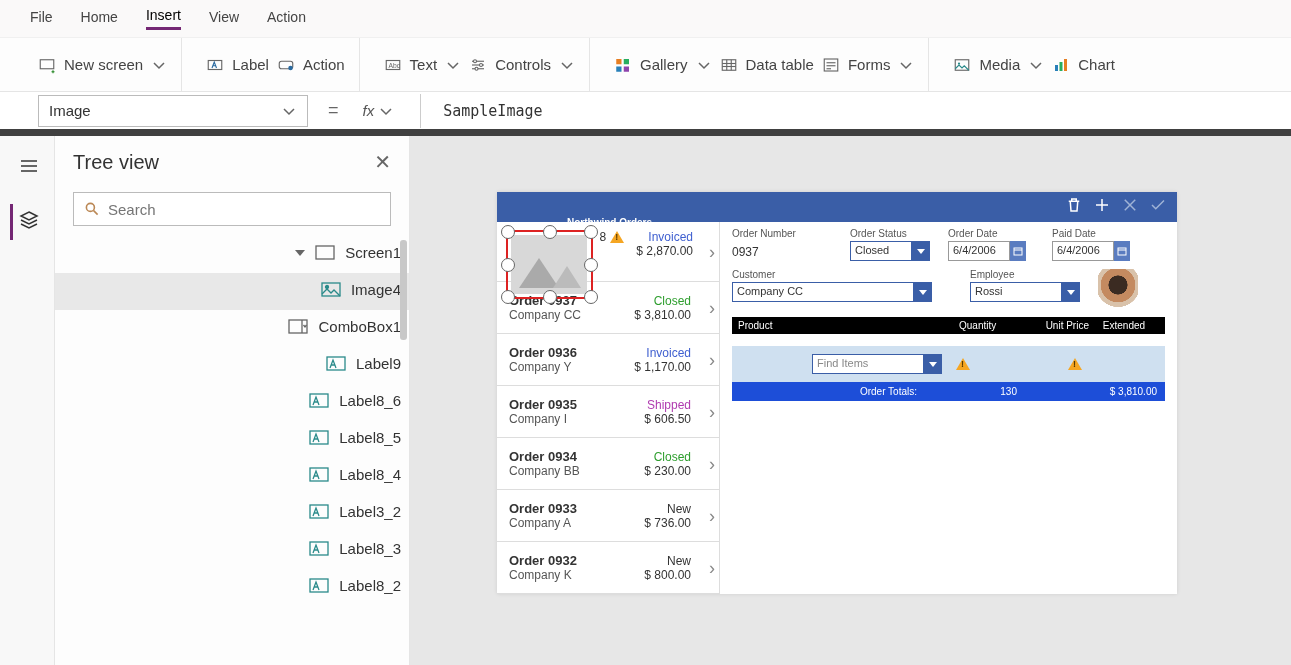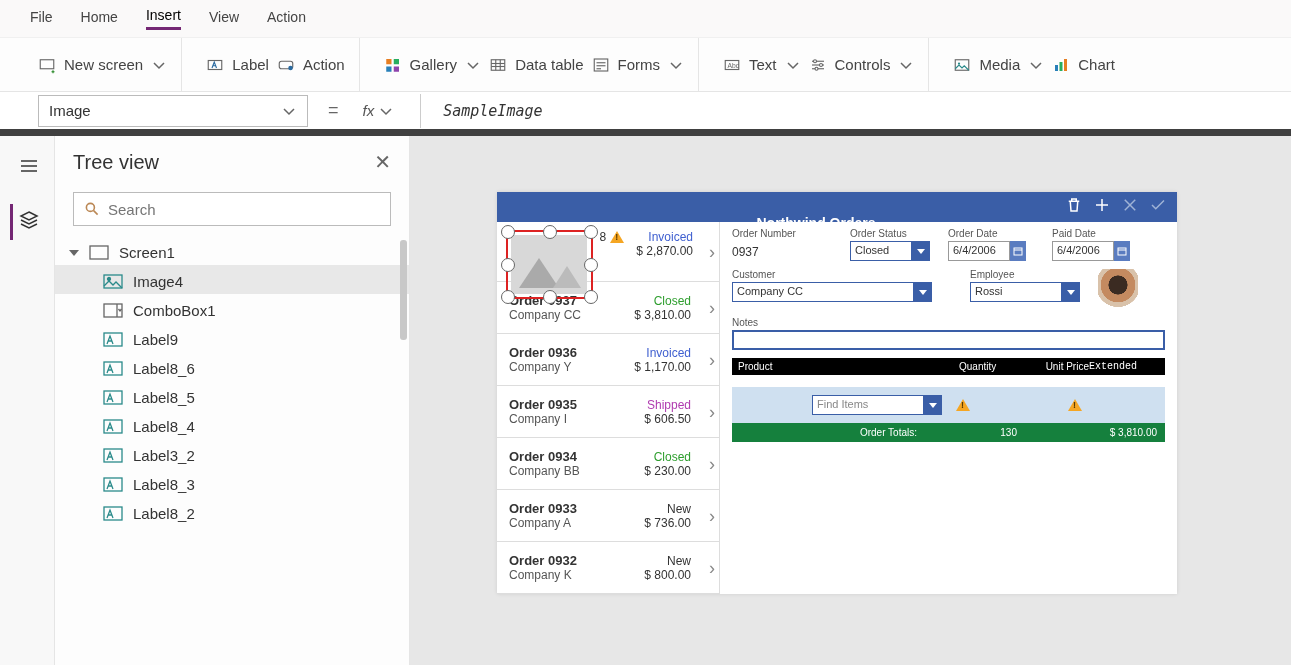--- a/index.html
+++ b/index.html
@@ -10,41 +10,41 @@
   .ribbon { display: flex; align-items: center; height: 54px; background: #fdfdfd; border-bottom: 1px solid #e5e5e5; padding: 0 24px; gap: 10px;}
   .ribbon-group { display: flex; align-items: center; gap: 8px; padding: 0 14px; border-right: 1px solid #e5e5e5; height: 100%;}
   .ribbon-group:last-child { border-right:none;}
   .ribbon-btn { display: flex; align-items: center; gap: 8px; font-size: 15px; color: #444; cursor: pointer;}
   svg.icon { width: 18px; height: 18px; }
   .formula-bar { display: flex; align-items: center; height: 44px; background: #fff; border-bottom: 7px solid #404040; padding: 0 0 0 38px; gap: 12px;}
   .prop-select { width: 270px; height: 32px; border:1px solid #bbb; display:flex; align-items:center; padding:0 10px; justify-content:space-between; font-size:15px; background:#fff;}
   .eq { font-size:18px; color:#666; padding:0 8px;}
   .fx { font-size:15px; font-style:italic; color:#555; padding:0 4px; display:flex; align-items:center; gap:4px;}
   .fx-divider { border-left:1px solid #ccc; height:34px; margin: 0 10px;}
-  .formula-text { font-family: Consolas, monospace; font-size:15px; color:#333;font-style:italic;}
+  .formula-text { font-family: Consolas, monospace; font-size:15px; color:#333;}
   .main { display:flex; height: calc(665px - 38px - 54px - 44px);}
   .left-rail { width: 55px; border-right:1px solid #e5e5e5; display:flex; flex-direction:column; align-items:center; padding-top:14px; gap:18px;}
   .left-rail .rail-icon{ cursor:pointer; padding:6px; border-left:3px solid transparent;}
   .left-rail .rail-icon.active { border-left:3px solid #742774;}
   .tree-panel { width:355px; border-right:1px solid #e5e5e5; background:#fdfdfd; display:flex; flex-direction:column;}
   .tree-header { display:flex; align-items:center; justify-content:space-between; padding:14px 18px 10px 18px;}
   .tree-title { font-size:20px; font-weight:400;}
   .tree-close { font-size:20px; color:#666; cursor:pointer;}
   .search-box { margin:8px 18px 10px 18px; border:1px solid #bbb; height:34px; display:flex; align-items:center; padding:0 10px; gap:8px; background:#fff;}
   .search-box input { border:none; outline:none; font-size:15px; flex:1;}
   .tree-scroll { position:relative; overflow:hidden; flex:1;}
   .tree-scroll .scrollbar{ position:absolute; right:2px; top:4px; width:7px; height:100px; background:#c8c8c8; border-radius:3px;}
-  .tree-item { display:flex; align-items:center; gap:10px; padding:8px 8px 4px 14px; font-size:15px; cursor:pointer;}
+  .tree-item { display:flex; align-items:center; gap:10px; padding:8px 8px 12px 14px; font-size:15px; cursor:pointer;justify-content:flex-end;}
   .tree-item.level1 { padding-left:48px;}
   .tree-item.selected { background:#e8e8e8;}
   .tree-caret{ width:0;height:0;border-left:5px solid transparent;border-right:5px solid transparent;border-top:6px solid #666;}
   .canvas-area { flex:1; background:#e7e7e7; position:relative; overflow:hidden;}
   .app-frame { position:absolute; left:87px; top:56px; width:680px; background:#fff; box-shadow:0 0 4px rgba(0,0,0,.1);}
   .app-header { background:#3a5ea7; color:#fff; height:30px; display:flex; align-items:center; justify-content:space-between; padding:0 10px;}
-  .app-header .title{ flex:1; text-align:center; font-weight:600; font-size:14px;margin-top:31px;}
+  .app-header .title{ flex:1; text-align:left; font-weight:600; font-size:10px;margin-top:31px;}
   .app-header .hicons{ display:flex; gap:10px;}
   .app-body { display:flex;}
   .order-list{ width:223px; border-right:1px solid #ddd;}
   .order-row{ border-bottom:1px solid #ddd; padding:6px 10px 6px 12px; display:flex; align-items:center; position:relative; height:52px;}
   .order-row .col1{ flex:1;}
   .order-row .title{ font-weight:600; font-size:13px;}
   .order-row .sub{ font-size:12px; color:#555;}
   .order-row .status{ font-size:12px; text-align:right;}
   .order-row .amount{ font-size:12px; text-align:right;}
   .order-row .chev{ position:absolute; right:4px; top:50%; transform:translateY(-50%); color:#888; font-size:18px;}
@@ -56,28 +56,28 @@
   .detail .dd{ display:flex;}
   .detail .dd .box{ border:1px solid #3a5ea7; height:20px; padding:2px 4px; font-size:11px; flex:1; background:#fff;}
   .detail .dd .btn{ width:18px; background:#3a5ea7; display:flex; align-items:center; justify-content:center;}
   .detail .dd .btn::after{content:""; border-left:4px solid transparent;border-right:4px solid transparent;border-top:5px solid #fff;}
   .date-box{display:flex;}
   .date-box .dbox{border:1px solid #999; height:20px; padding:2px 4px;font-size:11px; width:62px;background:#fff;}
   .date-box .cal{ width:16px; background:#5a7cc0; display:flex;align-items:center;justify-content:center;}
   .profile-img{ width:40px; height:40px; border-radius:2px; background:radial-gradient(circle at 50% 40%, #3b2b22 30%, #c48a60 31% 55%, #d9c2aa 56% 70%, #fff 71%); }
   .notes-box{ border:2px solid #3a5ea7; height:20px; width:100%; background:#fff;}
   .prod-head{ background:#000000; color:#fff; display:flex; font-size:10px; padding:3px 6px;}
-  .prod-head .c1{flex:1.6;} .prod-head .c2{width:60px;} .prod-head .c3{width:70px;text-align:right;} .prod-head .c4{width:70px;text-align:left;font-family:Liberation Mono, monospace;}
+  .prod-head .c1{flex:1.6;} .prod-head .c2{width:60px;} .prod-head .c3{width:70px;text-align:right;} .prod-head .c4{width:70px;text-align:center;}
   .prod-row{ display:flex; align-items:center; padding:6px; font-size:10px;}
   .prod-row .thumb{ width:34px;height:34px;border-radius:3px;margin-right:6px;}
   .thumb.raspberry{ background:radial-gradient(circle, #b10f2e 40%, #7a0a1e 70%, #fff 71%);}
   .thumb.fruit{ background:conic-gradient(#f4d03f, #e74c3c, #27ae60, #f39c12);}
   .prod-row .c1{flex:1.6;} .prod-row .c2{width:60px;text-align:right;} .prod-row .c3{width:70px;text-align:right;} .prod-row .c4{width:70px;text-align:right;}
   .find-bar{ background:#cfe0f0; padding:8px 0 8px 80px; display:flex; align-items:center; gap:14px;}
-  .totals-bar{ background:#15803d; color:#fff; font-size:10px; display:flex; padding:4px 8px;}
+  .totals-bar{ background:#1d4ed8; color:#fff; font-size:10px; display:flex; padding:4px 8px;}
   .totals-bar .t1{flex:1.6;text-align:right;padding-right:40px;} .totals-bar .t2{width:60px;text-align:right;} .totals-bar .t3{width:70px;} .totals-bar .t4{width:70px;text-align:right;}
   .selection-box{ position:absolute; left:9px; top:38px; width:87px; height:69px; border:2px solid #d22; pointer-events:none;}
   .sel-handle{ position:absolute; width:14px; height:14px; border:1px solid #666; background:#fff; border-radius:50%;}
   .placeholder-img{ position:absolute; left:14px; top:43px; width:76px; height:59px; background:#d8d8d8;}
   .placeholder-img::before{content:""; position:absolute; left:8px; bottom:6px; border-left:20px solid transparent; border-right:20px solid transparent; border-bottom:30px solid #aaa;}
   .placeholder-img::after{content:""; position:absolute; right:6px; bottom:6px; border-left:14px solid transparent; border-right:14px solid transparent; border-bottom:22px solid #bbb;}
   .warn-tri{ width:0;height:0; border-left:7px solid transparent; border-right:7px solid transparent; border-bottom:12px solid #f5a623; position:relative;}
   .warn-tri::after{ content:"!"; position:absolute; left:-2px; top:1px; color:#5a3a00; font-size:9px; font-weight:bold;}
   svg.small{ width:16px; height:16px;}
   .hicons svg{ width:18px; height:18px; stroke:#fff; fill:none; stroke-width:2;}
@@ -119,75 +119,75 @@
     <div class="ribbon-btn">
       <svg class="icon" viewBox="0 0 24 24" fill="none" stroke="#666" stroke-width="1.5">
           <rect x="3" y="7" width="18" height="10" rx="3"></rect>
           <circle cx="18" cy="16" r="3" fill="#2a6aa0" stroke="none"></circle>
         </svg>
       <span>Action</span>
     </div>
   </div>
   <div class="ribbon-group">
     <div class="ribbon-btn">
-      <svg class="icon" viewBox="0 0 24 24">
-          <rect x="3" y="4" width="7" height="7" fill="#e67e22"></rect>
-          <rect x="13" y="4" width="7" height="7" fill="#27ae60"></rect>
-          <rect x="3" y="14" width="7" height="7" fill="#2980b9"></rect>
-          <rect x="13" y="14" width="7" height="7" fill="#8e44ad"></rect>
-        </svg>
-      <span>Gallery</span>
-      <svg class="small" viewBox="0 0 16 16">
-          <path d="M3 6l5 5 5-5" fill="none" stroke="#666" stroke-width="1.5"></path>
-        </svg>
-    </div>
-    <div class="ribbon-btn">
-      <svg class="icon" viewBox="0 0 24 24" fill="none" stroke="#666" stroke-width="1.5">
-          <rect x="3" y="5" width="18" height="14"></rect>
-          <line x1="3" y1="10" x2="21" y2="10"></line>
-          <line x1="3" y1="14" x2="21" y2="14"></line>
-          <line x1="9" y1="5" x2="9" y2="19"></line>
-          <line x1="15" y1="5" x2="15" y2="19"></line>
-        </svg>
-      <span>Data table</span>
-    </div>
-    <div class="ribbon-btn">
-      <svg class="icon" viewBox="0 0 24 24" fill="none" stroke="#666" stroke-width="1.5">
-          <rect x="3" y="4" width="18" height="16"></rect>
-          <line x1="6" y1="9" x2="18" y2="9"></line>
-          <line x1="6" y1="13" x2="18" y2="13"></line>
-          <line x1="6" y1="17" x2="12" y2="17"></line>
-        </svg>
-      <span>Forms</span>
-      <svg class="small" viewBox="0 0 16 16">
-          <path d="M3 6l5 5 5-5" fill="none" stroke="#666" stroke-width="1.5"></path>
-        </svg>
-    </div>
-  </div>
-  <div class="ribbon-group">
-    <div class="ribbon-btn">
       <svg class="icon" viewBox="0 0 24 24" fill="none" stroke="#666" stroke-width="1.5">
           <rect x="3" y="6" width="18" height="12"></rect>
           <text x="6" y="16" font-size="9" fill="#666" stroke="none">Abc</text>
         </svg>
       <span>Text</span>
       <svg class="small" viewBox="0 0 16 16">
           <path d="M3 6l5 5 5-5" fill="none" stroke="#666" stroke-width="1.5"></path>
         </svg>
     </div>
     <div class="ribbon-btn">
       <svg class="icon" viewBox="0 0 24 24" fill="none" stroke="#666" stroke-width="1.5">
           <line x1="4" y1="7" x2="20" y2="7"></line>
           <line x1="4" y1="12" x2="20" y2="12"></line>
           <line x1="4" y1="17" x2="20" y2="17"></line>
           <circle cx="8" cy="7" r="2" fill="#fff"></circle>
           <circle cx="16" cy="12" r="2" fill="#fff"></circle>
           <circle cx="10" cy="17" r="2" fill="#fff"></circle>
         </svg>
       <span>Controls</span>
+      <svg class="small" viewBox="0 0 16 16">
+          <path d="M3 6l5 5 5-5" fill="none" stroke="#666" stroke-width="1.5"></path>
+        </svg>
+    </div>
+  </div>
+  <div class="ribbon-group">
+    <div class="ribbon-btn">
+      <svg class="icon" viewBox="0 0 24 24">
+          <rect x="3" y="4" width="7" height="7" fill="#e67e22"></rect>
+          <rect x="13" y="4" width="7" height="7" fill="#27ae60"></rect>
+          <rect x="3" y="14" width="7" height="7" fill="#2980b9"></rect>
+          <rect x="13" y="14" width="7" height="7" fill="#8e44ad"></rect>
+        </svg>
+      <span>Gallery</span>
+      <svg class="small" viewBox="0 0 16 16">
+          <path d="M3 6l5 5 5-5" fill="none" stroke="#666" stroke-width="1.5"></path>
+        </svg>
+    </div>
+    <div class="ribbon-btn">
+      <svg class="icon" viewBox="0 0 24 24" fill="none" stroke="#666" stroke-width="1.5">
+          <rect x="3" y="5" width="18" height="14"></rect>
+          <line x1="3" y1="10" x2="21" y2="10"></line>
+          <line x1="3" y1="14" x2="21" y2="14"></line>
+          <line x1="9" y1="5" x2="9" y2="19"></line>
+          <line x1="15" y1="5" x2="15" y2="19"></line>
+        </svg>
+      <span>Data table</span>
+    </div>
+    <div class="ribbon-btn">
+      <svg class="icon" viewBox="0 0 24 24" fill="none" stroke="#666" stroke-width="1.5">
+          <rect x="3" y="4" width="18" height="16"></rect>
+          <line x1="6" y1="9" x2="18" y2="9"></line>
+          <line x1="6" y1="13" x2="18" y2="13"></line>
+          <line x1="6" y1="17" x2="12" y2="17"></line>
+        </svg>
+      <span>Forms</span>
       <svg class="small" viewBox="0 0 16 16">
           <path d="M3 6l5 5 5-5" fill="none" stroke="#666" stroke-width="1.5"></path>
         </svg>
     </div>
   </div>
   <div class="ribbon-group">
     <div class="ribbon-btn">
       <svg class="icon" viewBox="0 0 24 24" fill="none" stroke="#666" stroke-width="1.5">
           <rect x="3" y="5" width="18" height="14"></rect>
           <circle cx="8" cy="10" r="1.5" fill="#2a8a8a" stroke="none"></circle>
@@ -486,24 +486,20 @@
             </div>
             <div class="field" style="width:130px;padding-left:20px;">
                 <label>Employee</label>
               <div class="dd">
                   <div class="box">Rossi</div>
                   <div class="btn"></div>
                 </div>
             </div>
             <div class="profile-img"></div>
           </div>
-          <div class="field" style="margin-bottom:8px;">
-              <label>Notes</label>
-              <div class="notes-box"></div>
-            </div>
 
           <div class="prod-head">
             <div class="c1">Product</div>
             <div class="c2">Quantity</div>
             <div class="c3">Unit Price</div>
             <div class="c4">Extended</div>
           </div>
           <div style="height:12px;"></div>
           <div class="find-bar">
             <div class="dd" style="width:130px;">

